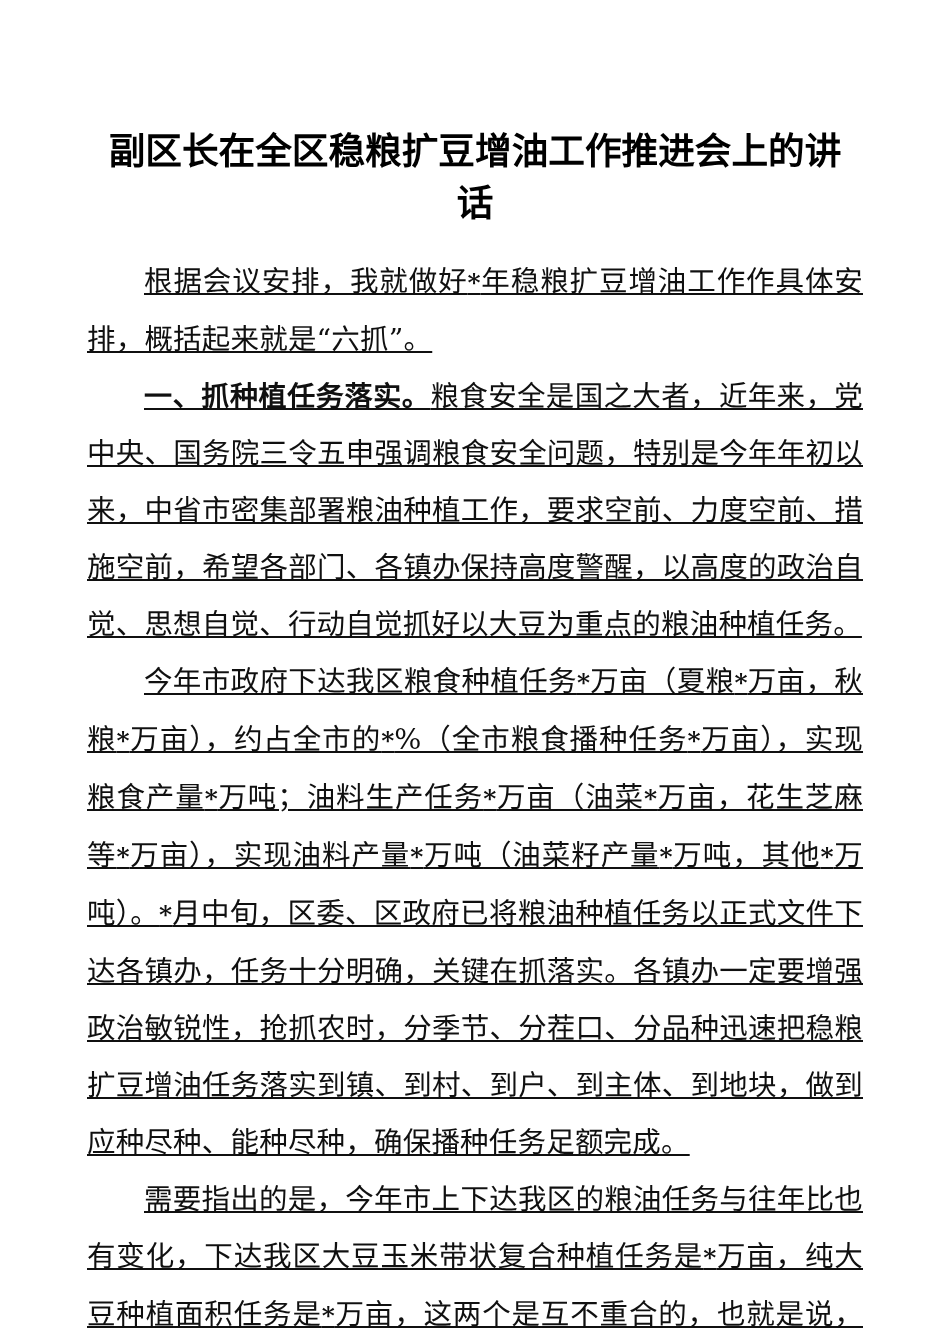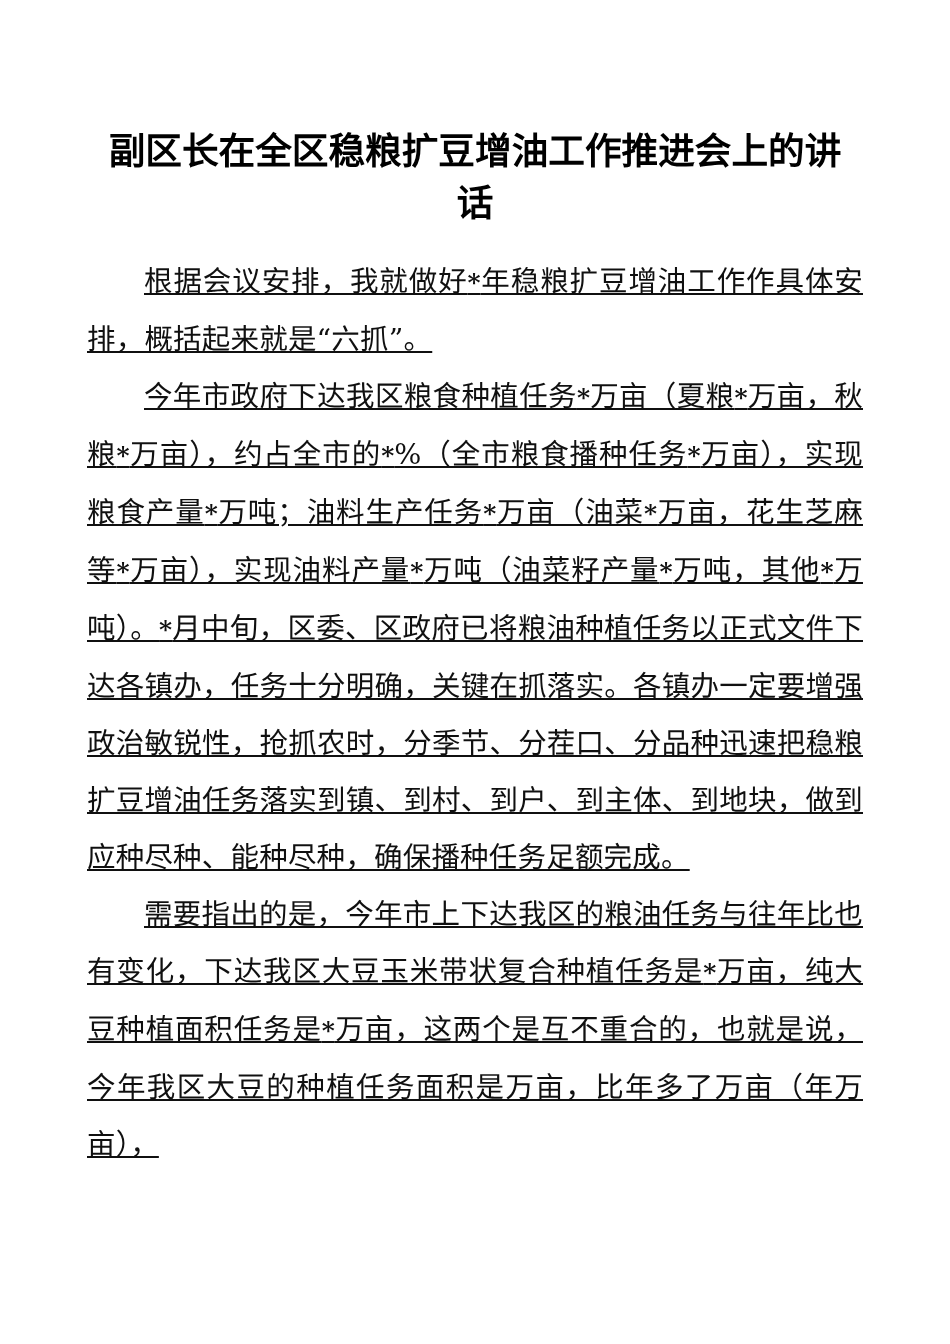--- a/index.html
+++ b/index.html
@@ -87,19 +87,22 @@
 </head>
 <body>
 
 <div class="page">
   <div class="doc-body">
 
     <h1 class="doc-title">副区长在全区稳粮扩豆增油工作推进会上的讲话</h1>
 
     <p class="para first-para">根据会议安排，我就做好<span class="rd">*</span>年稳粮扩豆增油工作作具体安排，概括起来就是“六抓”。</p>
 
+    <p class="para">
+      <span class="lead">一、抓种植任务落实。</span><span>粮食安全是国之大者，近年来，党中央、国务院三令五申强调粮食安全问题，特别是今年年初以来，中省市密集部署粮油种植工作，要求空前、力度空前、措施空前，希望各部门、各镇办保持高度警醒，以高度的政治自觉、思想自觉、行动自觉抓好以大豆为重点的粮油种植任务。</span>
+    </p>
 
     <p class="para">今年市政府下达我区粮食种植任务<span class="rd">*</span>万亩（夏粮<span class="rd">*</span>万亩，秋粮<span class="rd">*</span>万亩），约占全市的<span class="rd">*</span>%（全市粮食播种任务<span class="rd">*</span>万亩），实现粮食产量<span class="rd">*</span>万吨；油料生产任务<span class="rd">*</span>万亩（油菜<span class="rd">*</span>万亩，花生芝麻等<span class="rd">*</span>万亩），实现油料产量<span class="rd">*</span>万吨（油菜籽产量<span class="rd">*</span>万吨，其他<span class="rd">*</span>万吨）。<span class="rd">*</span>月中旬，区委、区政府已将粮油种植任务以正式文件下达各镇办，任务十分明确，关键在抓落实。各镇办一定要增强政治敏锐性，抢抓农时，分季节、分茬口、分品种迅速把稳粮扩豆增油任务落实到镇、到村、到户、到主体、到地块，做到应种尽种、能种尽种，确保播种任务足额完成。</p>
 
     <p class="para">需要指出的是，今年市上下达我区的粮油任务与往年比也有变化，下达我区大豆玉米带状复合种植任务是<span class="rd">*</span>万亩，纯大豆种植面积任务是<span class="rd">*</span>万亩，这两个是互不重合的，也就是说，今年我区大豆的种植任务面积是万亩，比年多了万亩（年万亩），</p>
 
   </div>
 </div>
 
 </body></html>

